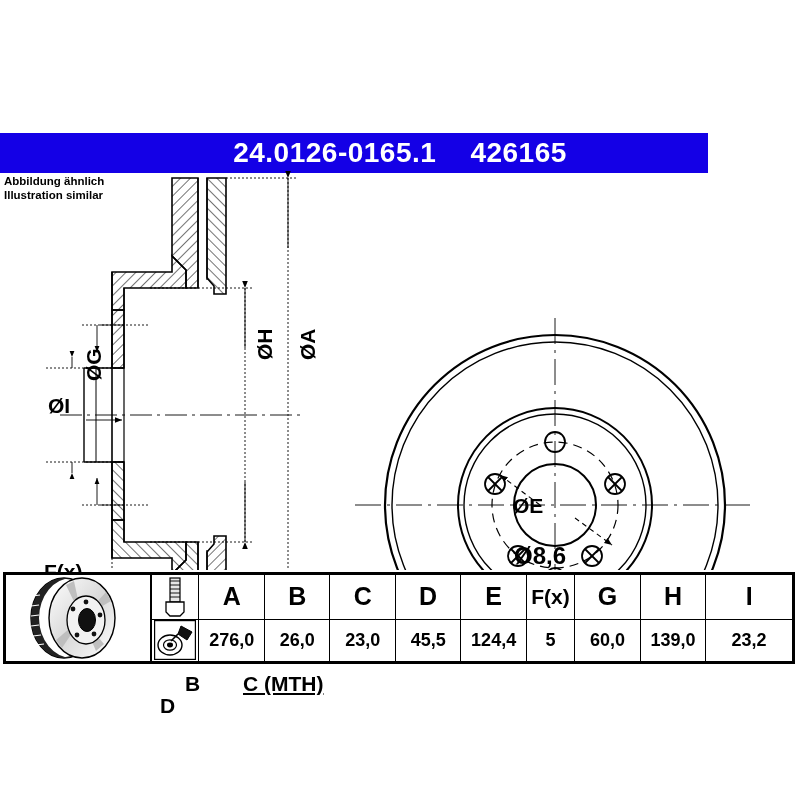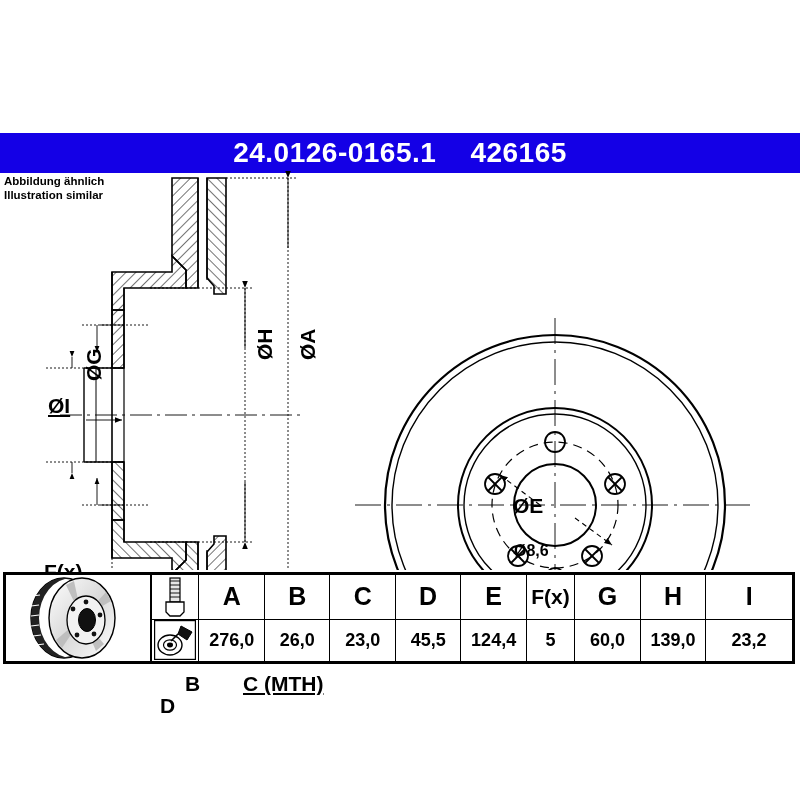--- a/index.html
+++ b/index.html
@@ -1,36 +1,36 @@
 <!DOCTYPE html>
 <html><head>
 <meta charset="utf-8">
 <style>
   html,body{margin:0;padding:0;background:#fff;}
   body{width:800px;height:800px;position:relative;font-family:"Liberation Sans",sans-serif;-webkit-font-smoothing:none;}
   #sheet{position:absolute;left:0;top:0;width:800px;height:800px;overflow:hidden;background:#fff;}
 
   
-  #header-bar{position:absolute;left:0;top:133px;width:800px;height:40px;background:#1400e6;}
+  #header-bar{position:absolute;left:0;top:133px;width:708px;height:40px;background:#1400e6;}
   #header-title{position:absolute;left:0;top:0;width:800px;height:40px;line-height:39px;
       text-align:center;color:#fff;font-size:28px;font-weight:bold;letter-spacing:.5px;}
   #header-title .gap{display:inline-block;width:34px;}
 
   
   #caption{position:absolute;left:4px;top:175px;width:180px;font-size:11.5px;font-weight:bold;
       color:#000;line-height:13.5px;}
 
   
   #draw{position:absolute;left:0;top:160px;width:800px;height:410px;}
   #draw svg{display:block;}
 
   
   .lbl{position:absolute;font-size:21px;font-weight:bold;color:#000;white-space:nowrap;font-family:"Liberation Sans",sans-serif;}
   .lbl.vert{transform-origin:0 0;transform:rotate(-90deg);}
-  .lbl.small{font-size:16px;}
+  .lbl.small{font-size:24px;}
 
   
   #spec-table{position:absolute;left:3px;top:572px;width:792px;height:92px;
       border:2px solid #000;background:#fff;box-sizing:border-box;}
   #spec-table table{border-collapse:collapse;width:100%;height:100%;table-layout:fixed;}
   #spec-table td{border:1px solid #000;text-align:center;vertical-align:middle;
       font-size:25px;font-weight:bold;padding:0;}
   #spec-table td.val{font-size:18px;}
   #spec-table td.pic{border-right:2px solid #000;padding:0;}
   #spec-table td.fx{font-size:21px;}
@@ -211,21 +211,21 @@
         <circle cx="555" cy="417" r="4.5" fill="#000" stroke="none"></circle>
       </g>
 
       <g stroke-width="1.1" stroke-dasharray="5,4">
         <line x1="540" y1="345" x2="500" y2="315" marker-end="url(#arS)"></line>
         <line x1="575" y1="358" x2="612" y2="385" marker-end="url(#arS)"></line>
       </g>
     </g>
   </svg>
 
-  <span class="lbl" style="left:48px;  top:234px;text-decoration:underline;">ØI</span>
+  <span class="lbl" style="left:48px;  top:234px;">ØI</span>
   <span class="lbl vert" style="left:82px; top:221px;">ØG</span>
   <span class="lbl" style="left:44px;  top:400px;">F(x)</span>
   <span class="lbl vert" style="left:253px; top:200px;">ØH</span>
   <span class="lbl vert" style="left:296px; top:200px;">ØA</span>
   <span class="lbl" style="left:185px; top:512px;">B</span>
   <span class="lbl" style="left:243px; top:512px;text-decoration:underline;">C (MTH)</span>
   <span class="lbl" style="left:160px; top:534px;">D</span>
   <span class="lbl" style="left:513px; top:334px;">ØE</span>
   <span class="lbl small" style="left:514px; top:382px;">Ø8,6</span>
   </div>

